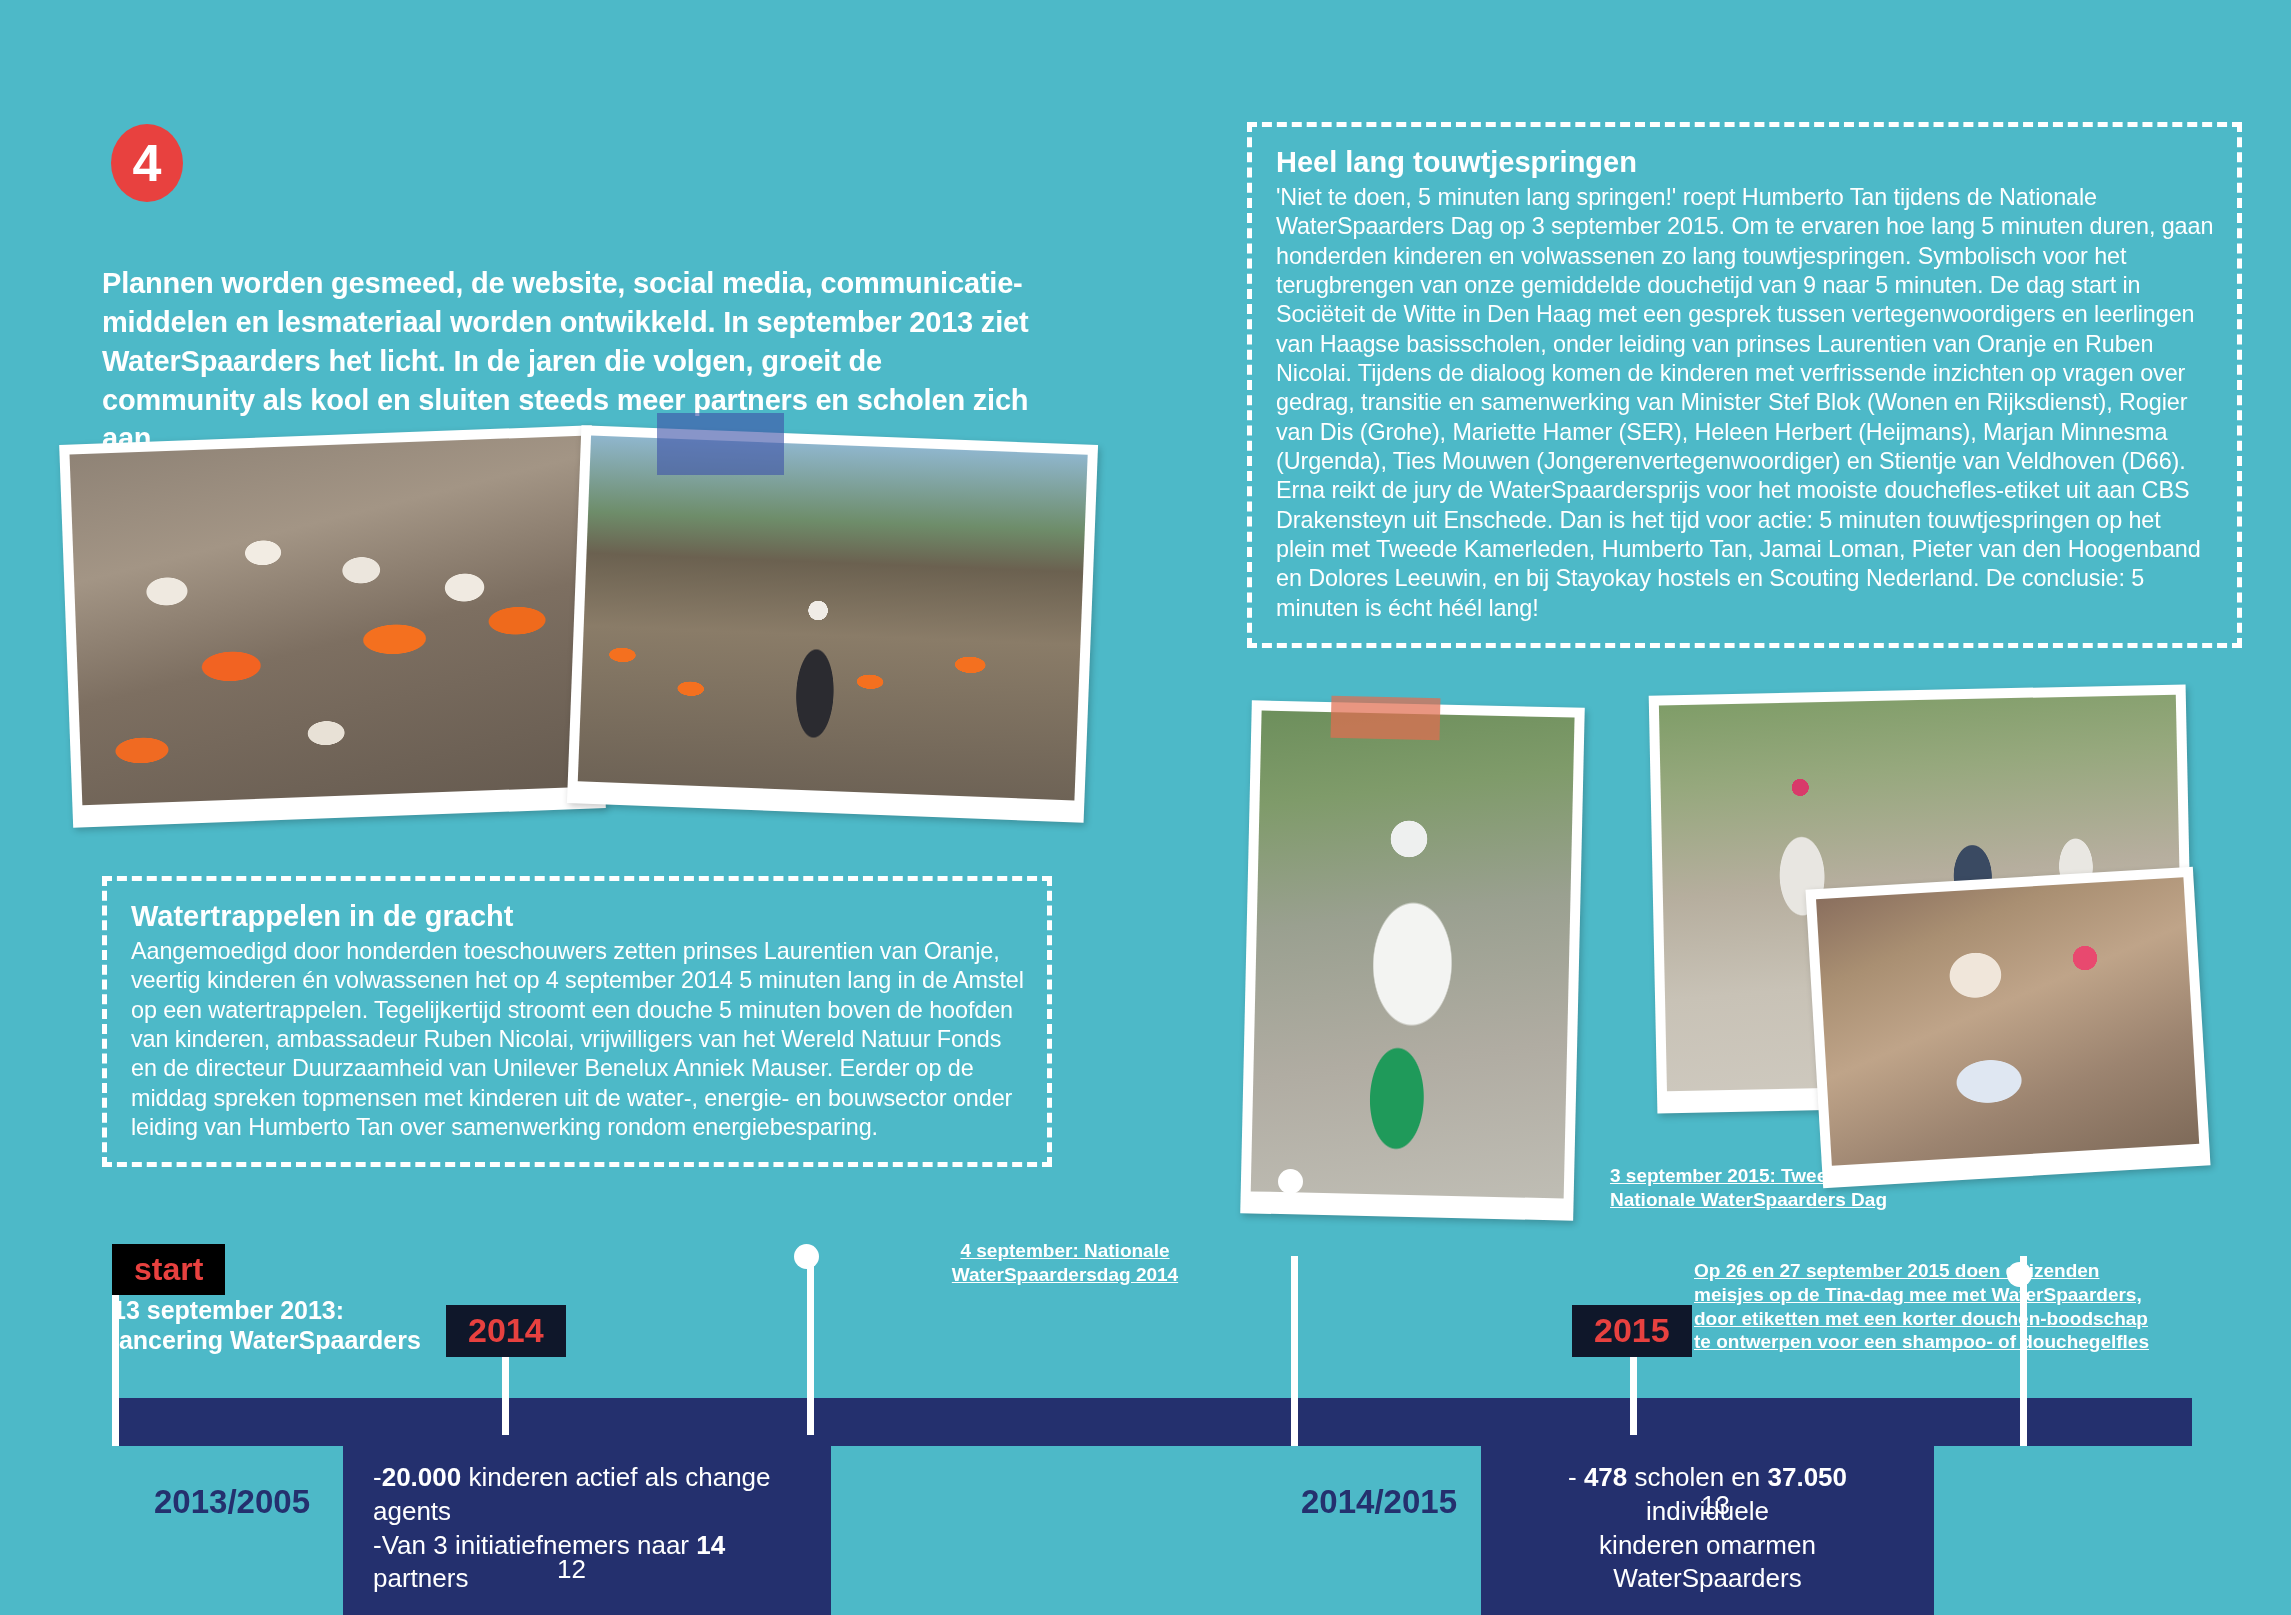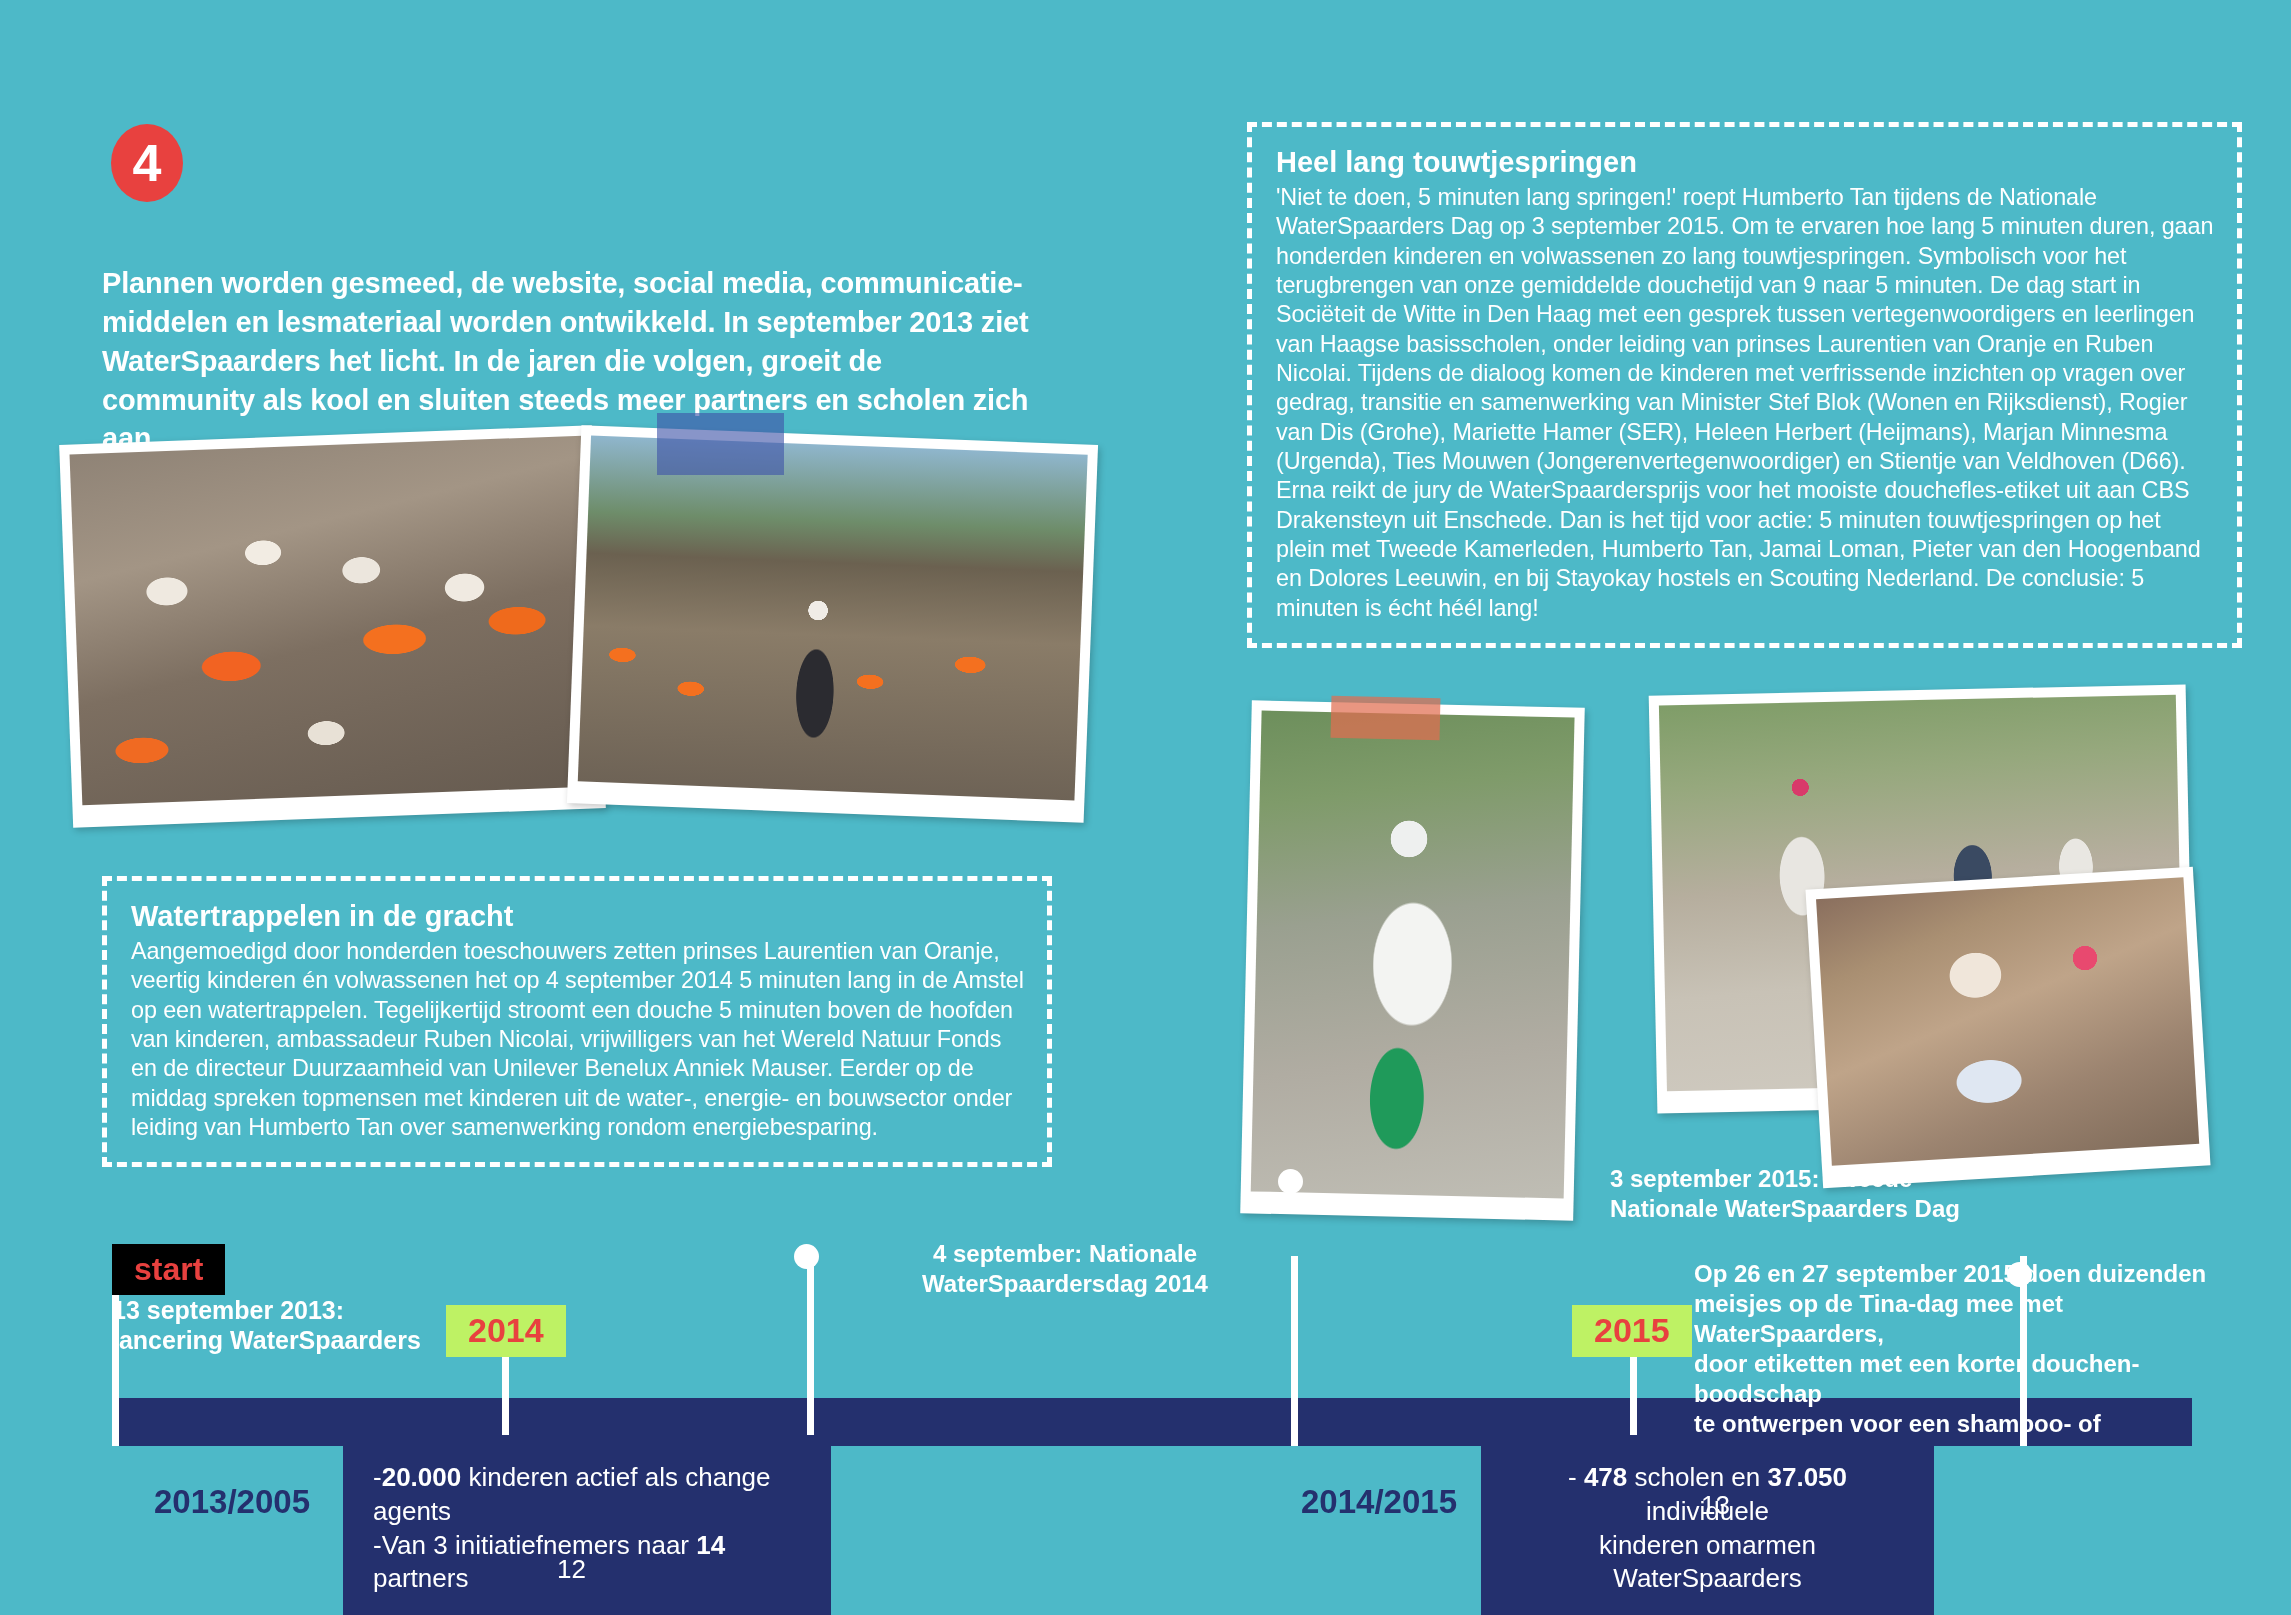--- a/index.html
+++ b/index.html
@@ -140,36 +140,36 @@
   }
   .tl-stem {
     position: absolute; width: 7px; background: #ffffff;
   }
   .tl-dot {
     position: absolute; width: 25px; height: 25px; border-radius: 50%;
     background: #ffffff;
   }
 
   .yearflag {
-    position: absolute; background: #bef264;
+    position: absolute; background: #0f172a;
     color: #e8413f; font-size: 34px; font-weight: bold;
     padding: 8px 22px 10px 22px; line-height: 1;
   }
   .startflag {
     position: absolute; background: #000000;
     color: #e8413f; font-size: 32px; font-weight: bold;
     padding: 9px 22px 10px 22px; line-height: 1;
   }
   .tl-label {
     position: absolute; color: #ffffff; font-size: 25px;
     font-weight: bold; line-height: 1.2;
   }
   .tl-label-bold {
-    position: absolute; color: #ffffff; font-size: 24px;
-    font-weight: bold; line-height: 1.25;
+    position: absolute; color: #ffffff; font-size: 19px;
+    font-weight: bold; line-height: 1.25; text-decoration: underline;
   }
 
   .periodlabel {
     position: absolute; color: #24306e; font-size: 33px; font-weight: bold;
   }
   .statbox {
     position: absolute; background: #24306e; color: #ffffff;
     font-size: 26px; line-height: 1.3; padding: 26px 30px;
   }
   .statbox b { font-weight: bold; }

